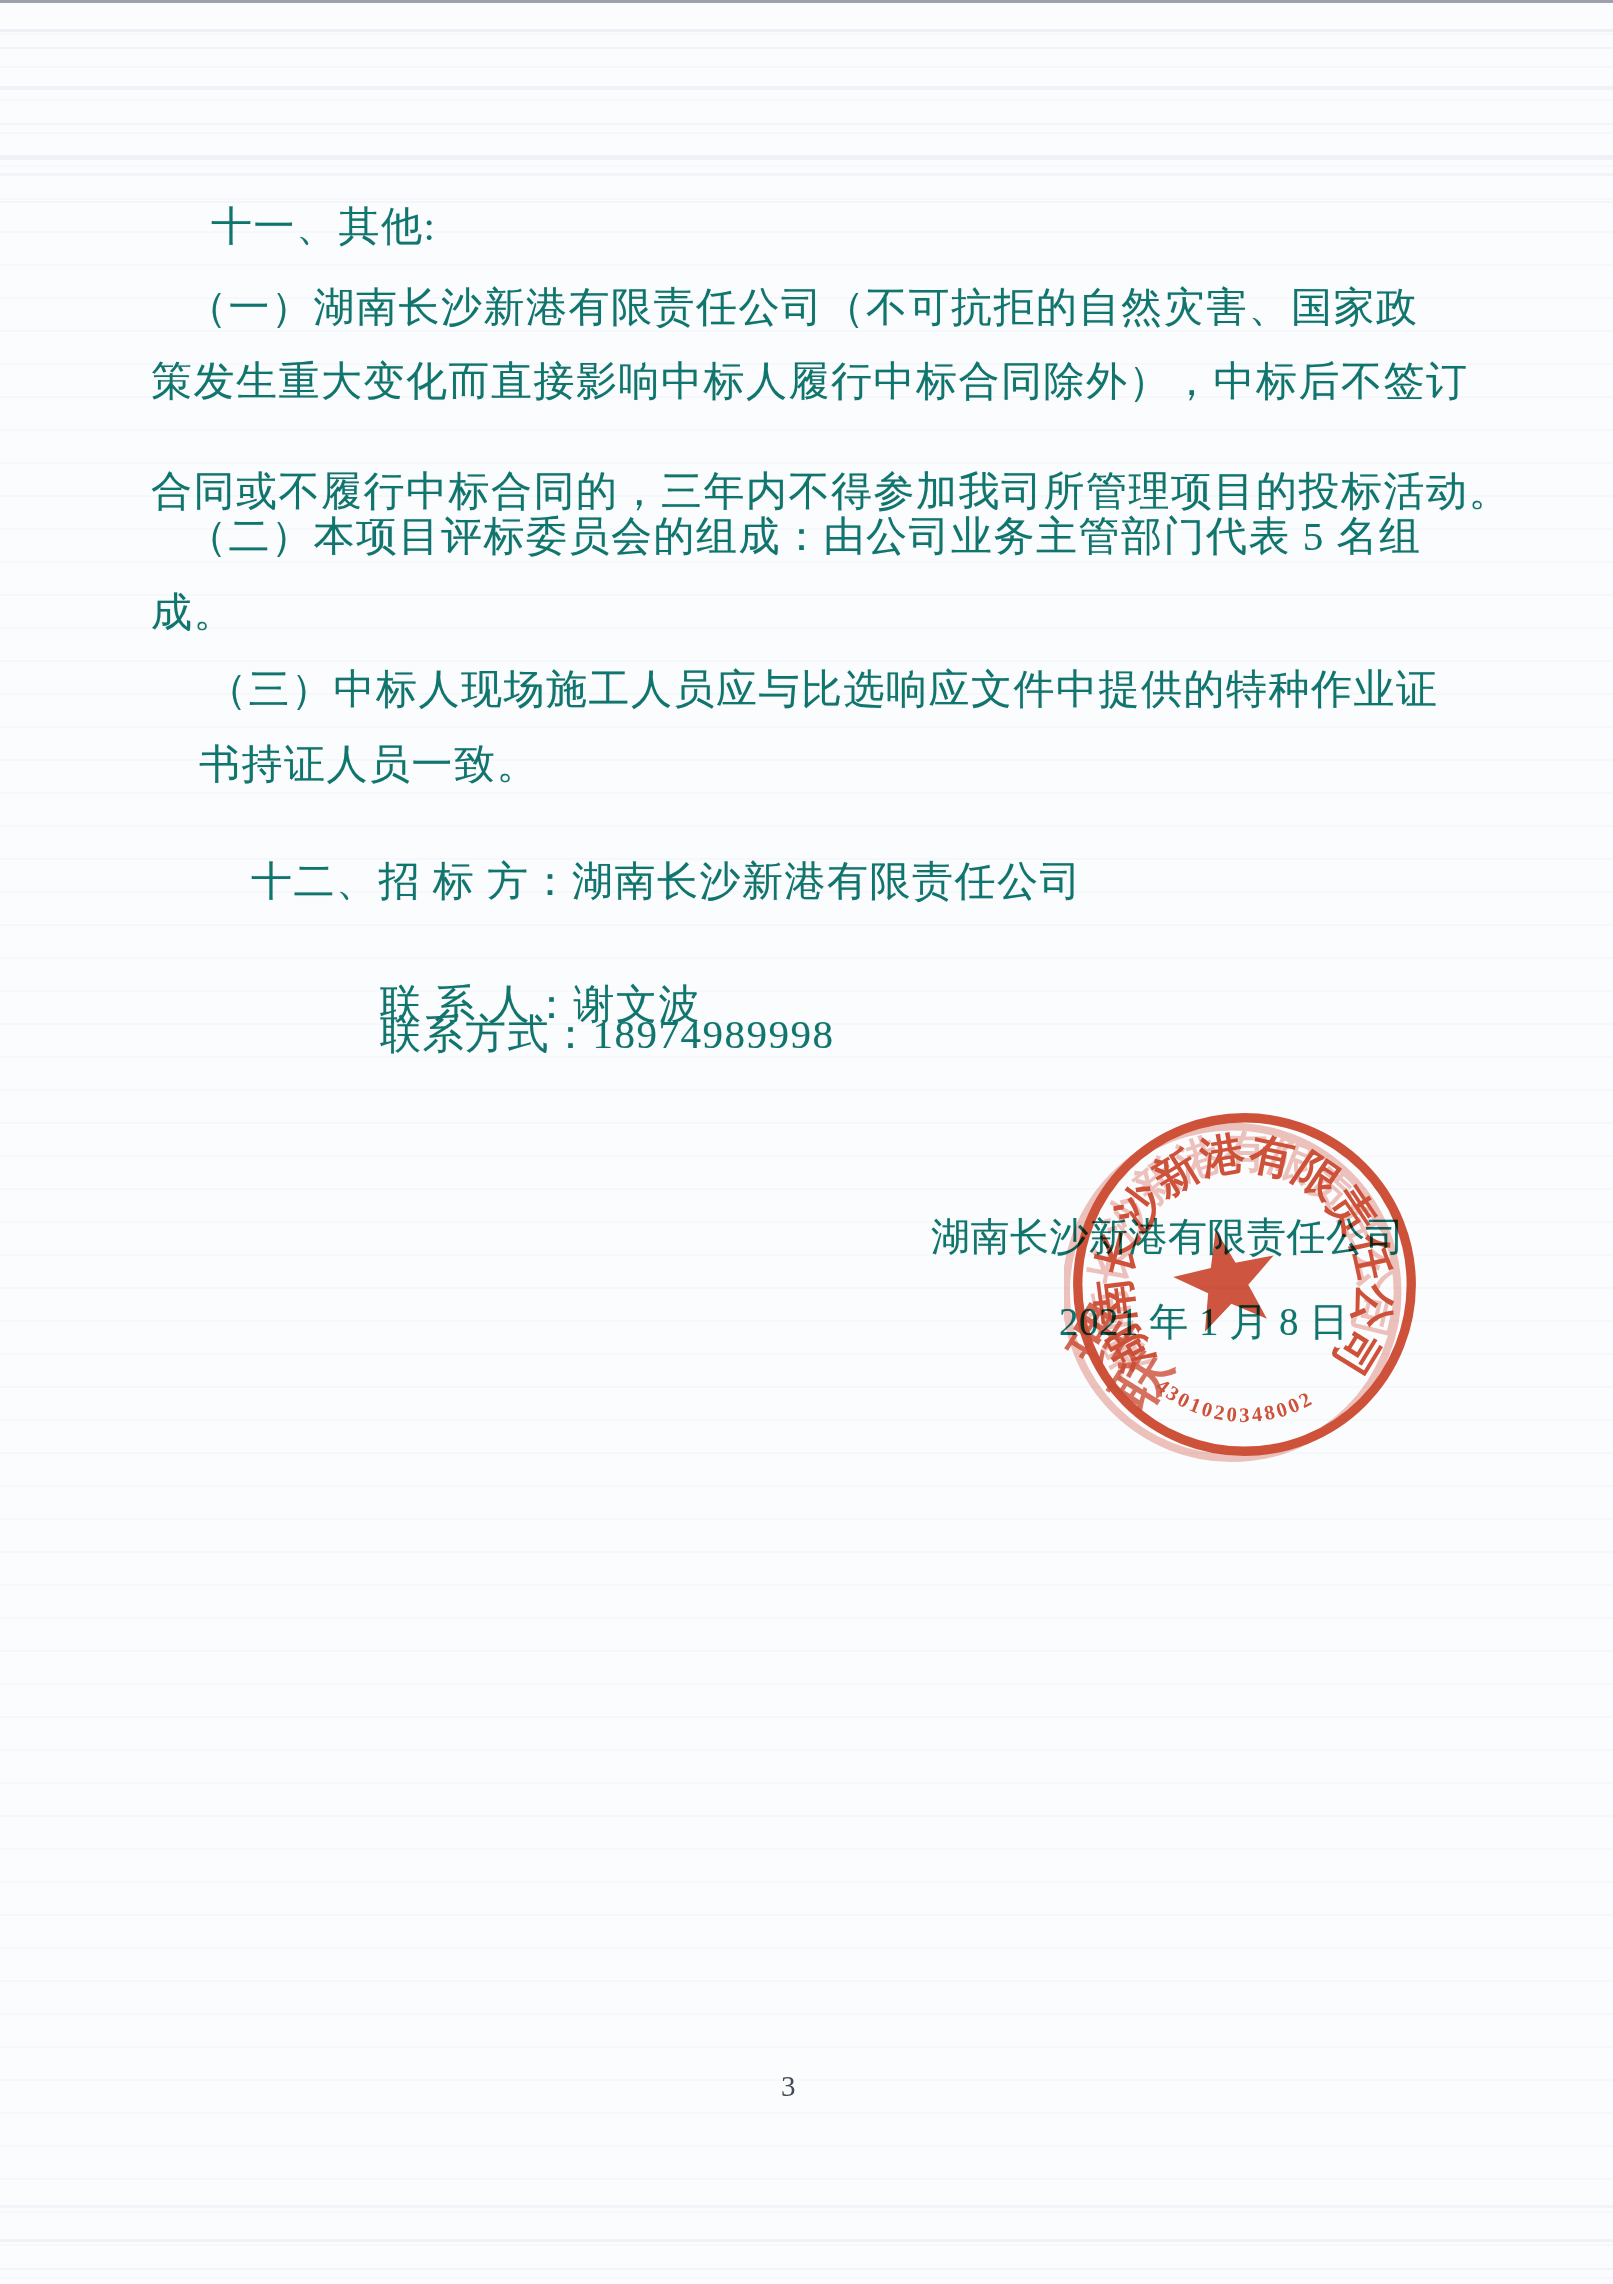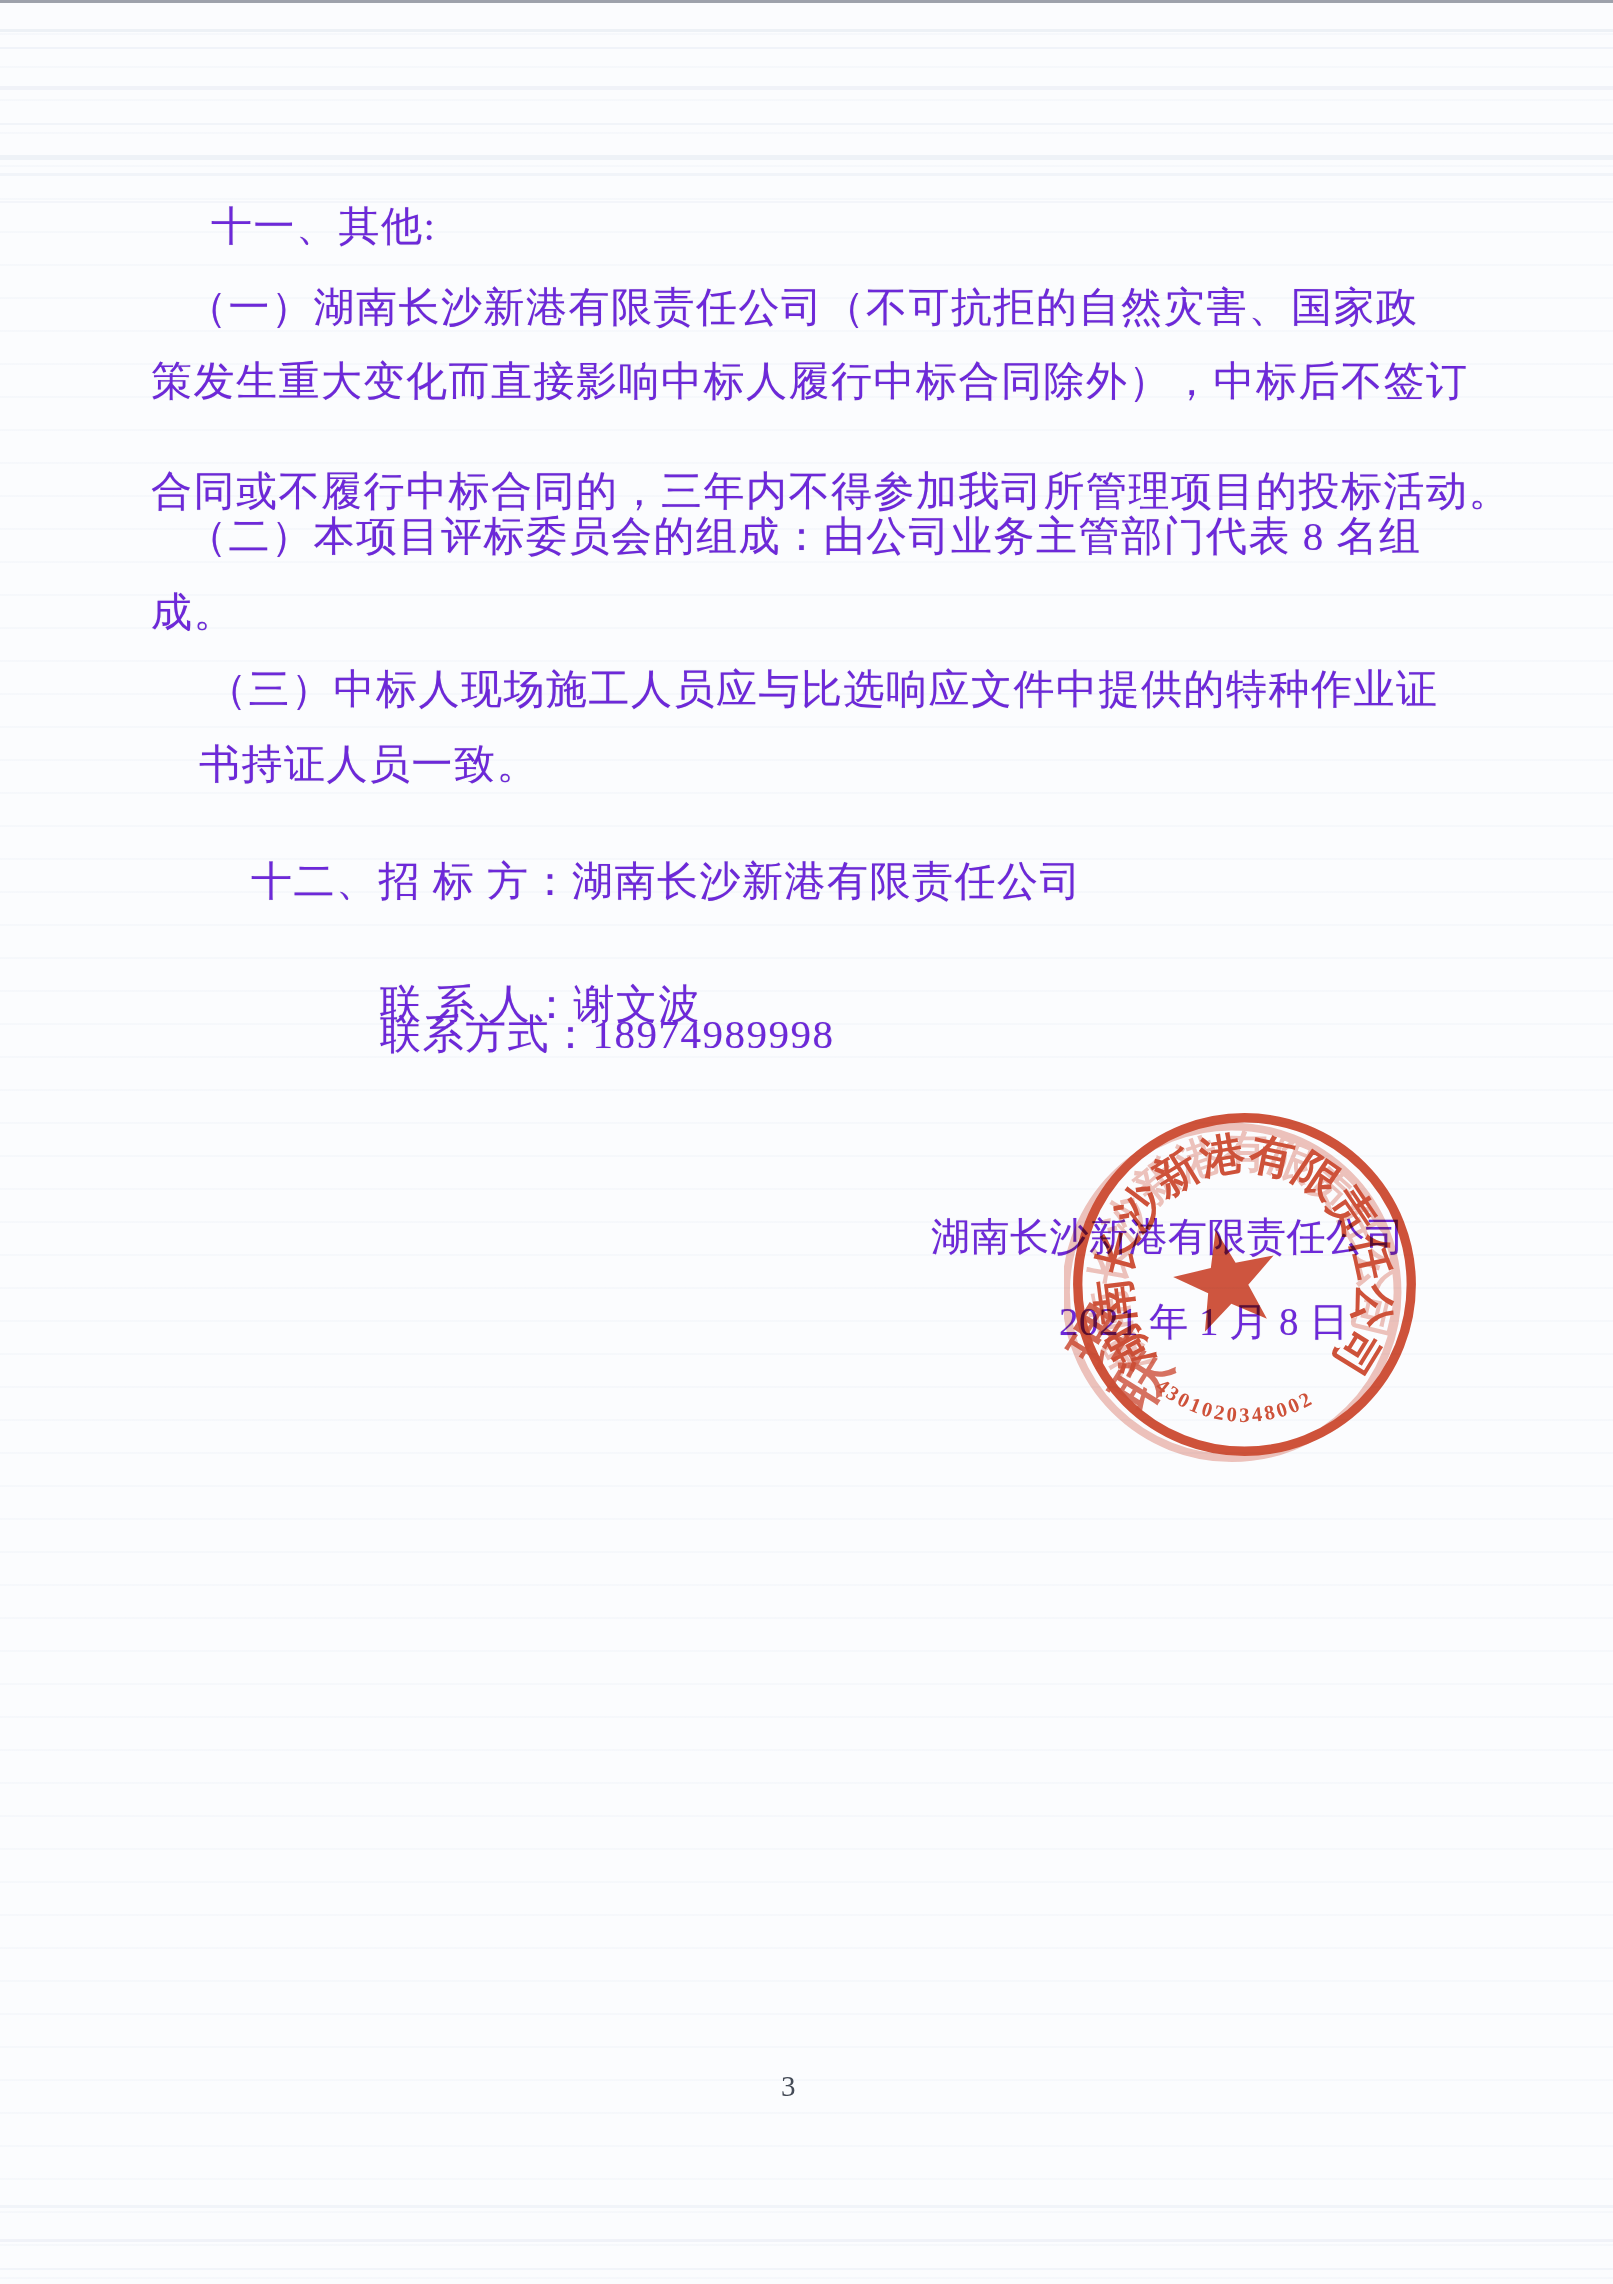--- a/index.html
+++ b/index.html
@@ -28,21 +28,21 @@
   }
   .band{
     position:absolute;left:0;width:100%;
     background:#c9d3e4;pointer-events:none;
   }
   .txt{
     position:absolute;
     font-size:41px;line-height:1.12;
     letter-spacing:1.5px;
     white-space:pre;
-    color:#6d28d9;
+    color:#0f766e;
     text-shadow:0 0 1px rgba(70,80,100,.30);
   }
   .sig{font-size:39px;letter-spacing:0.5px;}
   .pageno{
     position:absolute;
     font-size:29px;color:#454b57;
     letter-spacing:0;
   }
   .seal{
     position:absolute;
@@ -68,21 +68,21 @@
   <div class="band" style="top:2205px;height:2.9px;opacity:.18;"></div>
   <div class="band" style="top:2239px;height:2.9px;opacity:.22;"></div>
   <div class="band" style="top:2268px;height:2px;opacity:.18;"></div>
 
   <div class="txt" style="left:211px;top:204px;">十一、其他:</div>
 
   <div class="txt" style="left:186px;top:285px;">（一）湖南长沙新港有限责任公司（不可抗拒的自然灾害、国家政</div>
   <div class="txt" style="left:151px;top:362px;font-family:Liberation Mono, monospace;">策发生重大变化而直接影响中标人履行中标合同除外），中标后不签订</div>
   <div class="txt" style="left:151px;top:438px;margin-top:31px;">合同或不履行中标合同的，三年内不得参加我司所管理项目的投标活动。</div>
 
-  <div class="txt" style="left:186px;top:514px;">（二）本项目评标委员会的组成：由公司业务主管部门代表 8 名组</div>
+  <div class="txt" style="left:186px;top:514px;">（二）本项目评标委员会的组成：由公司业务主管部门代表 5 名组</div>
   <div class="txt" style="left:151px;top:590px;">成。</div>
 
   <div class="txt" style="left:186px;top:667px;margin-left:20px;">（三）中标人现场施工人员应与比选响应文件中提供的特种作业证</div>
   <div class="txt" style="left:151px;top:742px;margin-left:48px;">书持证人员一致。</div>
 
   <div class="txt" style="left:211px;top:859px;margin-left:40px;">十二、招 标 方：湖南长沙新港有限责任公司</div>
   <div class="txt" style="left:380px;top:968px;margin-top:14px;">联 系 人：谢文波</div>
   <div class="txt" style="left:380px;top:1012px;">联系方式：18974989998</div>
 
   <div class="txt sig" style="left:931px;top:1215px;">湖南长沙新港有限责任公司</div>

